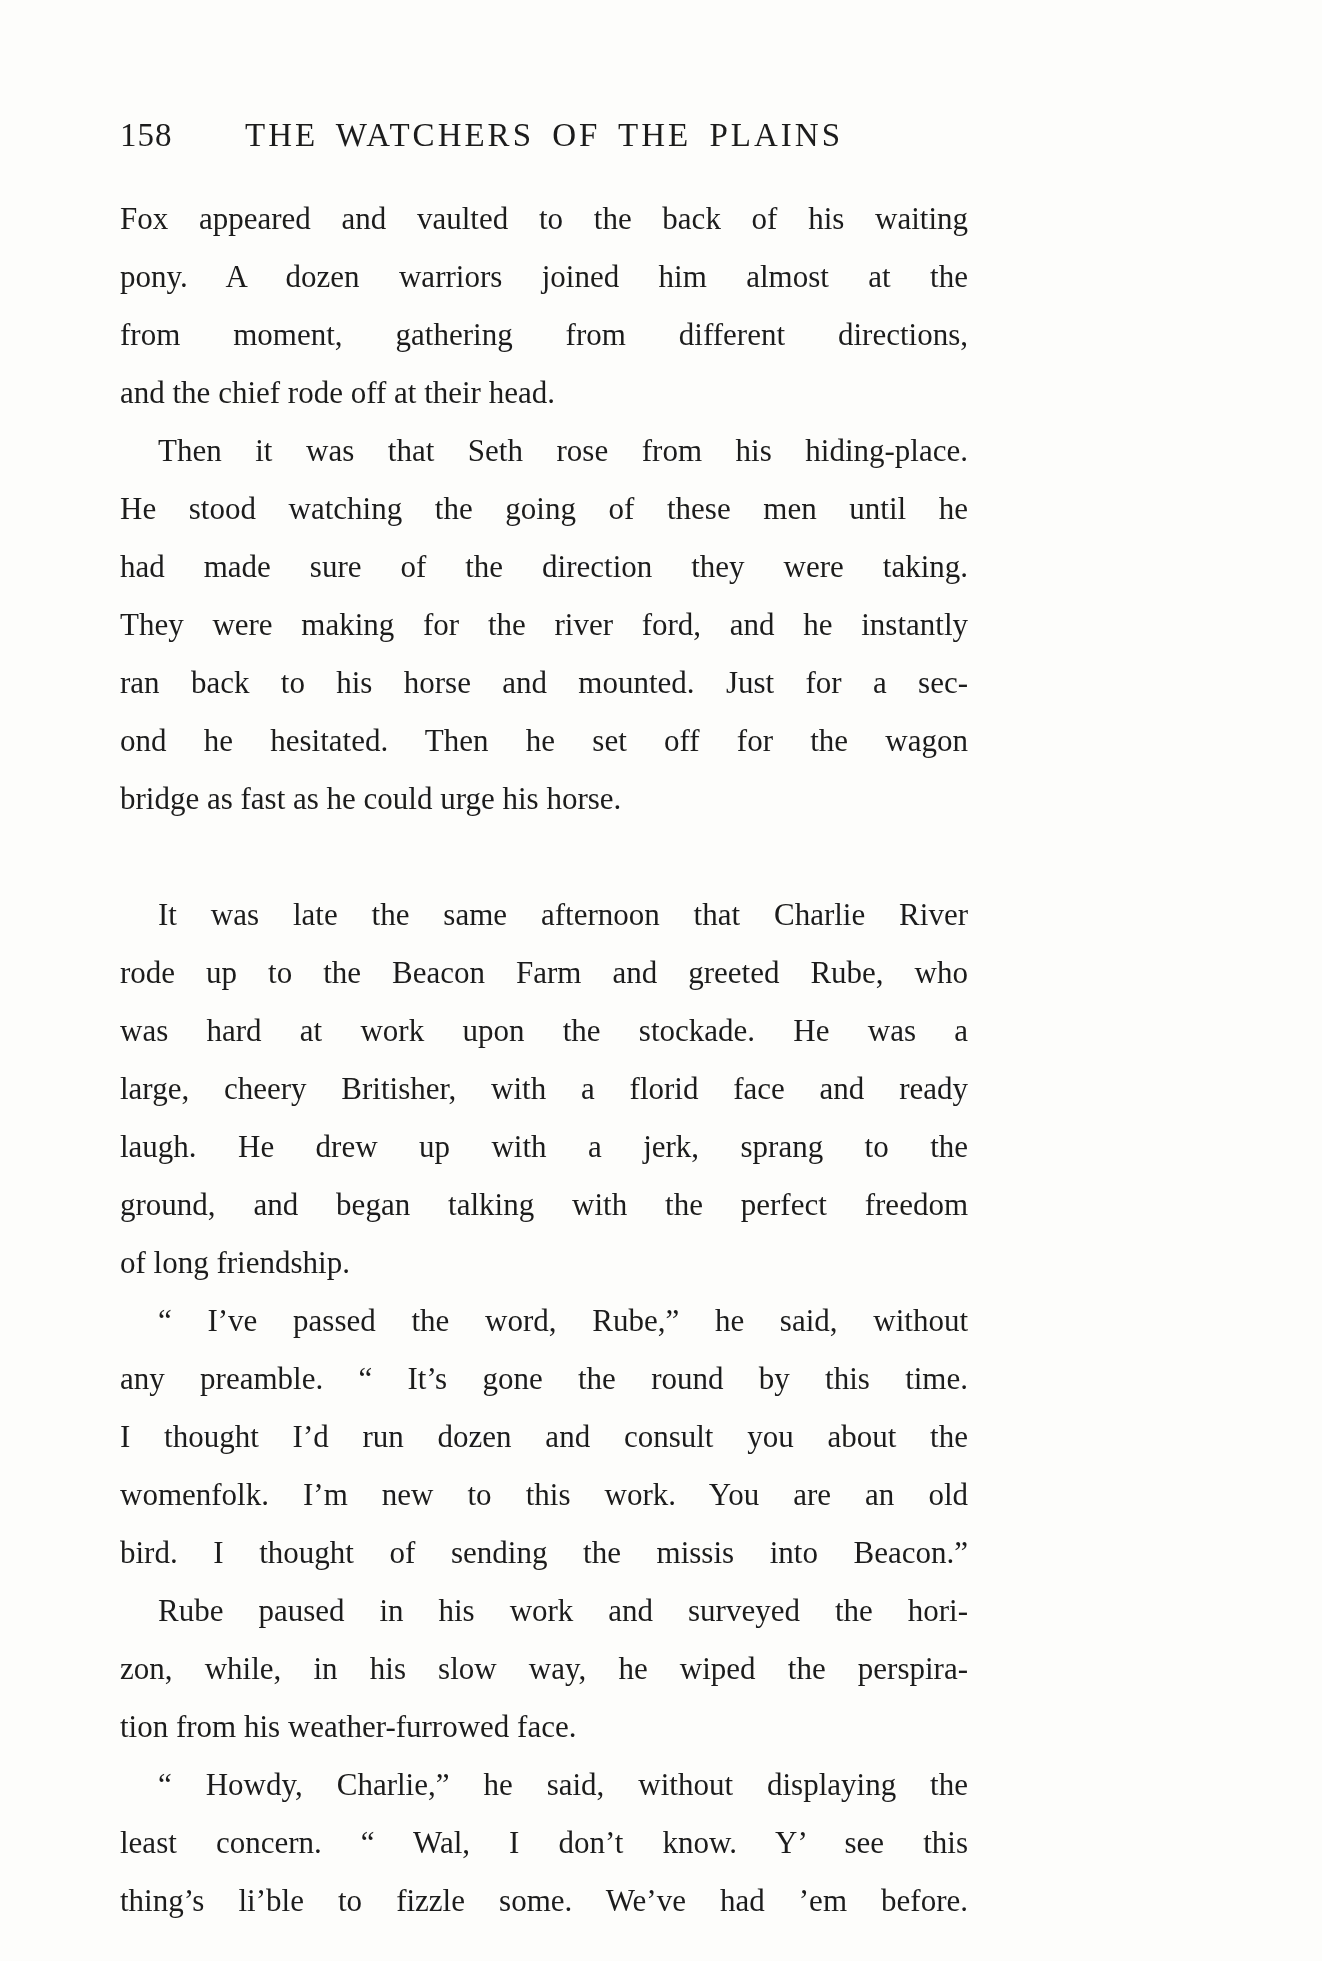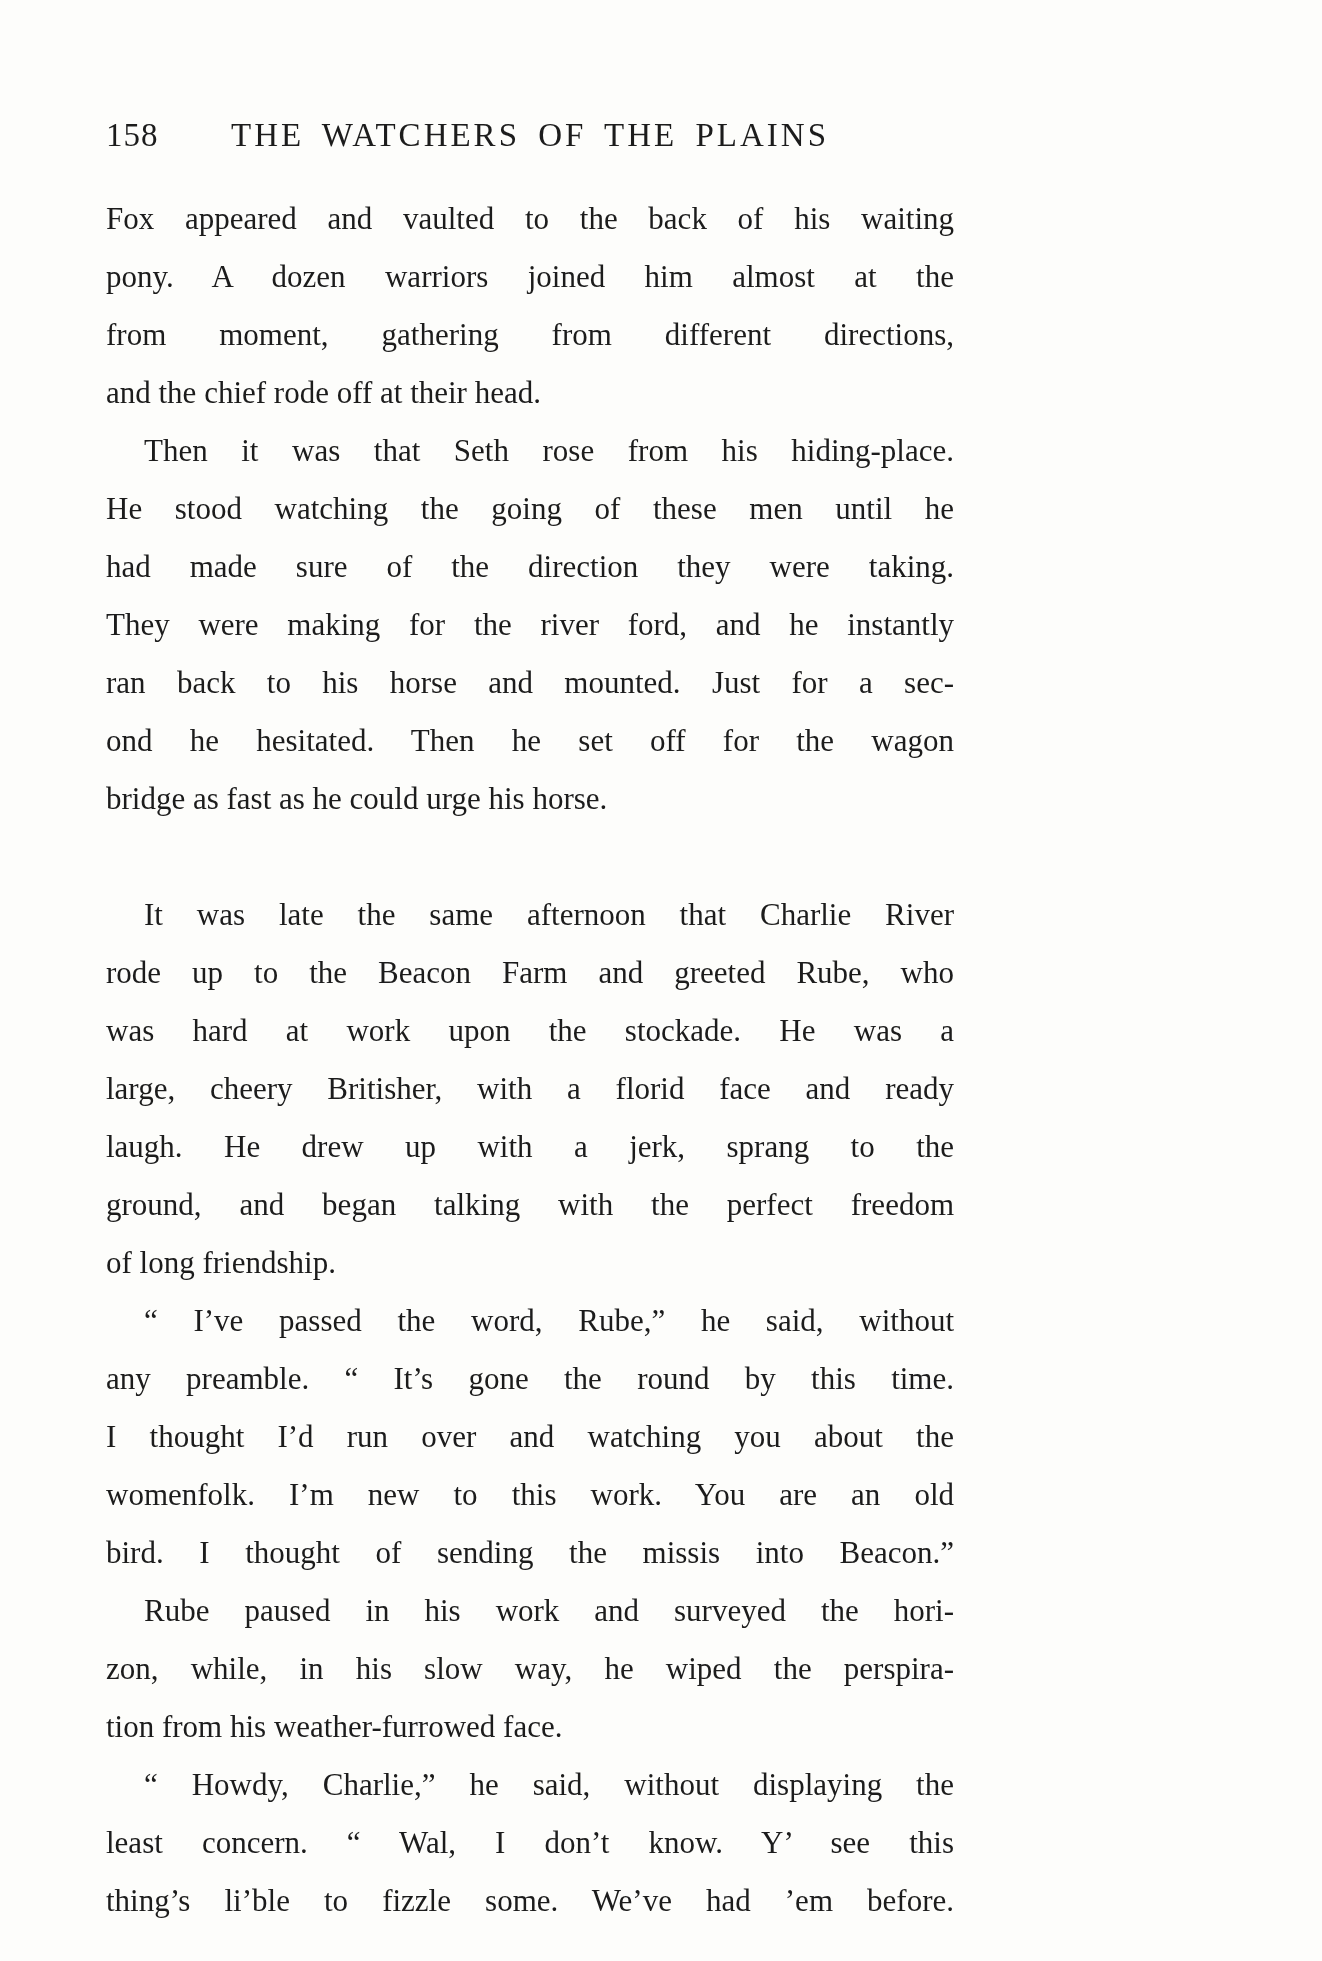--- a/index.html
+++ b/index.html
@@ -12,21 +12,21 @@
     width: 1322px;
     height: 1961px;
     background: #fdfdfb;
     color: #1c1c1c;
     font-family: "Liberation Serif", "DejaVu Serif", serif;
     overflow: hidden;
     box-sizing: border-box;
   }
   .content {
     position: absolute;
-    left: 106px;
+    left: 120px;
     top: 112px;
     width: 848px;
     font-family: Liberation Serif, serif;
   }
   .header {
     position: relative;
     height: 46px;
     margin-bottom: 32px;
     font-size: 33px;
     line-height: 46px;
@@ -100,21 +100,21 @@
         <div class="line">was hard at work upon the stockade. He was a</div>
         <div class="line">large, cheery Britisher, with a florid face and ready</div>
         <div class="line">laugh. He drew up with a jerk, sprang to the</div>
         <div class="line">ground, and began talking with the perfect freedom</div>
         <div class="line short">of long friendship.</div>
       </div>
 
       <div class="para">
         <div class="line indent">“ I’ve passed the word, Rube,” he said, without</div>
         <div class="line">any preamble. “ It’s gone the round by this time.</div>
-        <div class="line">I thought I’d run over and watching you about the</div>
+        <div class="line">I thought I’d run dozen and consult you about the</div>
         <div class="line">womenfolk. I’m new to this work. You are an old</div>
         <div class="line">bird. I thought of sending the missis into Beacon.”</div>
       </div>
 
       <div class="para">
         <div class="line indent">Rube paused in his work and surveyed the hori-</div>
         <div class="line">zon, while, in his slow way, he wiped the perspira-</div>
         <div class="line short">tion from his weather-furrowed face.</div>
       </div>
 

